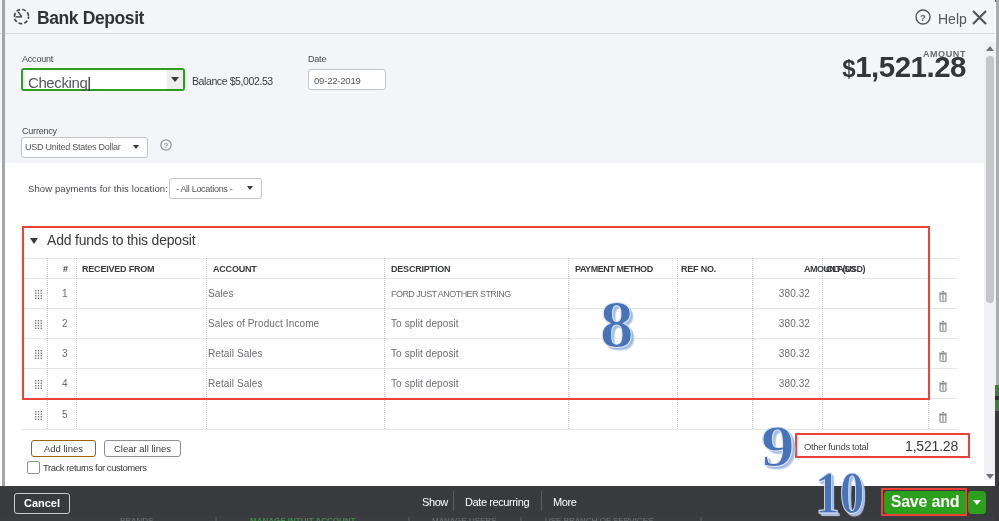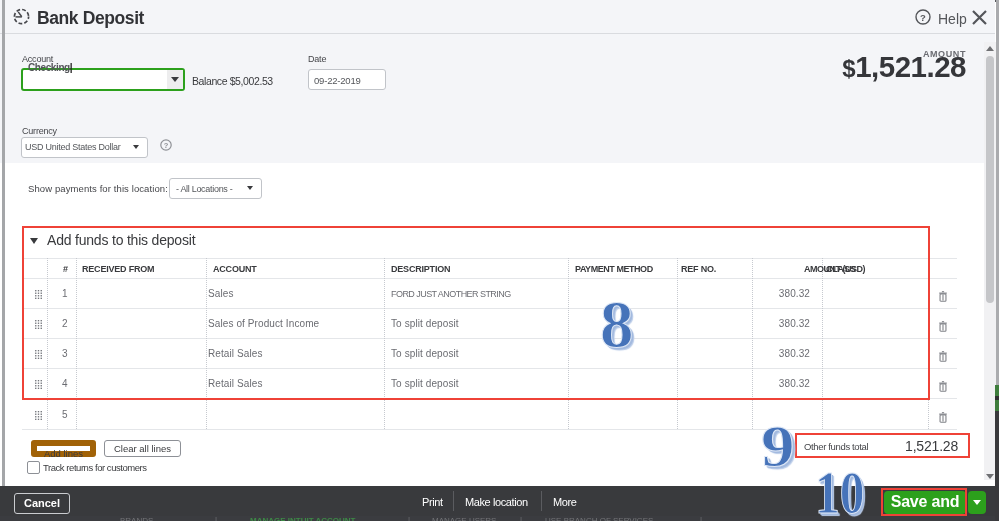--- a/index.html
+++ b/index.html
@@ -39,21 +39,21 @@
     <circle cx="8" cy="8" r="7" fill="none" stroke="#54565a" stroke-width="1.4"></circle>
     <text x="8" y="11.5" font-size="9.5" font-weight="bold" fill="#54565a" text-anchor="middle" font-family="Liberation Sans">?</text>
   </svg>
   <div class="abs" style="left:938px;top:11px;font-size:14px;color:#54565a;">Help</div>
   <svg class="abs" style="left:971px;top:9px;" width="17" height="17" viewBox="0 0 17 17">
     <path d="M2 2 L15 15 M15 2 L2 15" stroke="#54565a" stroke-width="2.2"></path>
   </svg>
 
   <div class="lbl" style="left:22px;top:54px;">Account</div>
   <div class="abs" style="left:21px;top:68px;width:164px;height:23px;background:#fff;border:2px solid #2ca01c;border-radius:3px;box-sizing:border-box;"></div>
-  <div class="abs" style="left:28px;top:62px;font-size:10px;letter-spacing:-0.4px;color:#54565a;font-weight:bold;">Checking<span style="color:#222;">|</span></div>
+  <div class="abs" style="left:28px;top:74px;font-size:15px;letter-spacing:-0.4px;color:#54565a;">Checking<span style="color:#222;">|</span></div>
   <div class="abs" style="left:167px;top:70px;width:16px;height:19px;background:#ededee;"></div>
   <div class="abs" style="left:171px;top:77px;width:0;height:0;border-left:4px solid transparent;border-right:4px solid transparent;border-top:5px solid #393a3d;"></div>
   <div class="abs" style="left:192px;top:75px;font-size:10.5px;letter-spacing:-0.4px;color:#393a3d;">Balance $5,002.53</div>
 
   <div class="lbl" style="left:308px;top:54px;">Date</div>
   <div class="abs" style="left:308px;top:69px;width:78px;height:21px;background:#fff;border:1px solid #c1c4c9;border-radius:3px;box-sizing:border-box;"></div>
   <div class="abs" style="left:314px;top:75px;font-size:9.5px;letter-spacing:-0.2px;color:#54565a;">09-22-2019</div>
 
   <div class="abs" style="left:766px;top:49px;width:200px;text-align:right;font-size:9px;font-weight:bold;color:#6b6c72;letter-spacing:0.6px;">AMOUNT</div>
   <div class="abs" style="left:666px;top:50px;width:300px;text-align:right;font-size:29.5px;font-weight:bold;color:#35363a;letter-spacing:-0.5px;"><span style="font-size:24px;">$</span>1,521.28</div>
@@ -238,34 +238,34 @@
       <g fill="none" stroke="#808288" stroke-width="1.1">
         <line x1="0.2" y1="2.1" x2="7.8" y2="2.1"></line>
         <line x1="2.9" y1="0.7" x2="5.1" y2="0.7"></line>
         <rect x="1.05" y="2.9" width="5.9" height="7.3" rx="0.8"></rect>
         <line x1="4" y1="3.6" x2="4" y2="9.6"></line>
       </g>
     </svg>
 
   <div class="redbox" style="left:22px;top:226px;width:908px;height:174px;"></div>
 
-  <div class="abs" style="left:31px;top:440px;width:65px;height:17px;border:6px solid #a16207;border-radius:3px;box-sizing:border-box;background:#fff;text-align:center;font-size:9.5px;color:#393a3d;line-height:15px;">Add lines</div>
+  <div class="abs" style="left:31px;top:440px;width:65px;height:17px;border:1px solid #a16207;border-radius:3px;box-sizing:border-box;background:#fff;text-align:center;font-size:9.5px;color:#393a3d;line-height:15px;">Add lines</div>
   <div class="abs" style="left:104px;top:440px;width:77px;height:17px;border:1px solid #8d9096;border-radius:3px;box-sizing:border-box;background:#fff;text-align:center;font-size:9.5px;color:#393a3d;line-height:15px;">Clear all lines</div>
   <div class="abs" style="left:27px;top:461px;width:13px;height:13px;border:1px solid #8d9096;border-radius:2px;box-sizing:border-box;background:#fff;"></div>
   <div class="abs" style="left:43px;top:462px;font-size:9.5px;letter-spacing:-0.45px;color:#393a3d;">Track returns for customers</div>
 
   <div class="redbox" style="left:795px;top:433px;width:175px;height:25px;background:#fff;"></div>
   <div class="abs" style="left:804px;top:441px;font-size:9.5px;letter-spacing:-0.35px;color:#45464a;">Other funds total</div>
   <div class="abs" style="left:858px;top:438px;width:100px;text-align:right;font-size:14px;letter-spacing:-0.2px;color:#393a3d;">1,521.28</div>
 
   <div class="abs" style="left:0;top:486px;width:999px;height:30px;background:#393a3d;"></div>
   <div class="abs" style="left:14px;top:493px;width:56px;height:21px;border:1px solid #caccd0;border-radius:3px;box-sizing:border-box;text-align:center;font-size:11px;font-weight:bold;color:#fff;line-height:19px;">Cancel</div>
-  <div class="fbtn" style="left:422px;top:496px;">Print</div>
+  <div class="fbtn" style="left:422px;top:496px;">Show</div>
   <div class="abs" style="left:453px;top:491px;width:1px;height:20px;background:#5b5c60;"></div>
-  <div class="fbtn" style="left:465px;top:496px;">Make location</div>
+  <div class="fbtn" style="left:465px;top:496px;">Date recurring</div>
   <div class="abs" style="left:541px;top:491px;width:1px;height:20px;background:#5b5c60;"></div>
   <div class="fbtn" style="left:553px;top:496px;">More</div>
 
   <div class="abs" style="left:884px;top:491px;width:82px;height:23px;background:#2ca01c;border-radius:4px;text-align:center;font-size:16px;font-weight:bold;letter-spacing:-0.2px;color:#fff;line-height:22px;">Save and close</div>
   <div class="redbox" style="left:881px;top:488px;width:86px;height:28px;"></div>
   <div class="abs" style="left:968px;top:491px;width:18px;height:23px;background:#2ca01c;border-radius:4px;"></div>
   <div class="abs" style="left:973px;top:500px;width:0;height:0;border-left:4px solid transparent;border-right:4px solid transparent;border-top:5px solid #fff;"></div>
 
   <div class="abs" style="left:0;top:516px;width:999px;height:5px;background:#3b3c40;overflow:hidden;">
     <div style="position:absolute;left:120px;top:0px;font-size:8px;color:#737477;">BRANDS</div>

